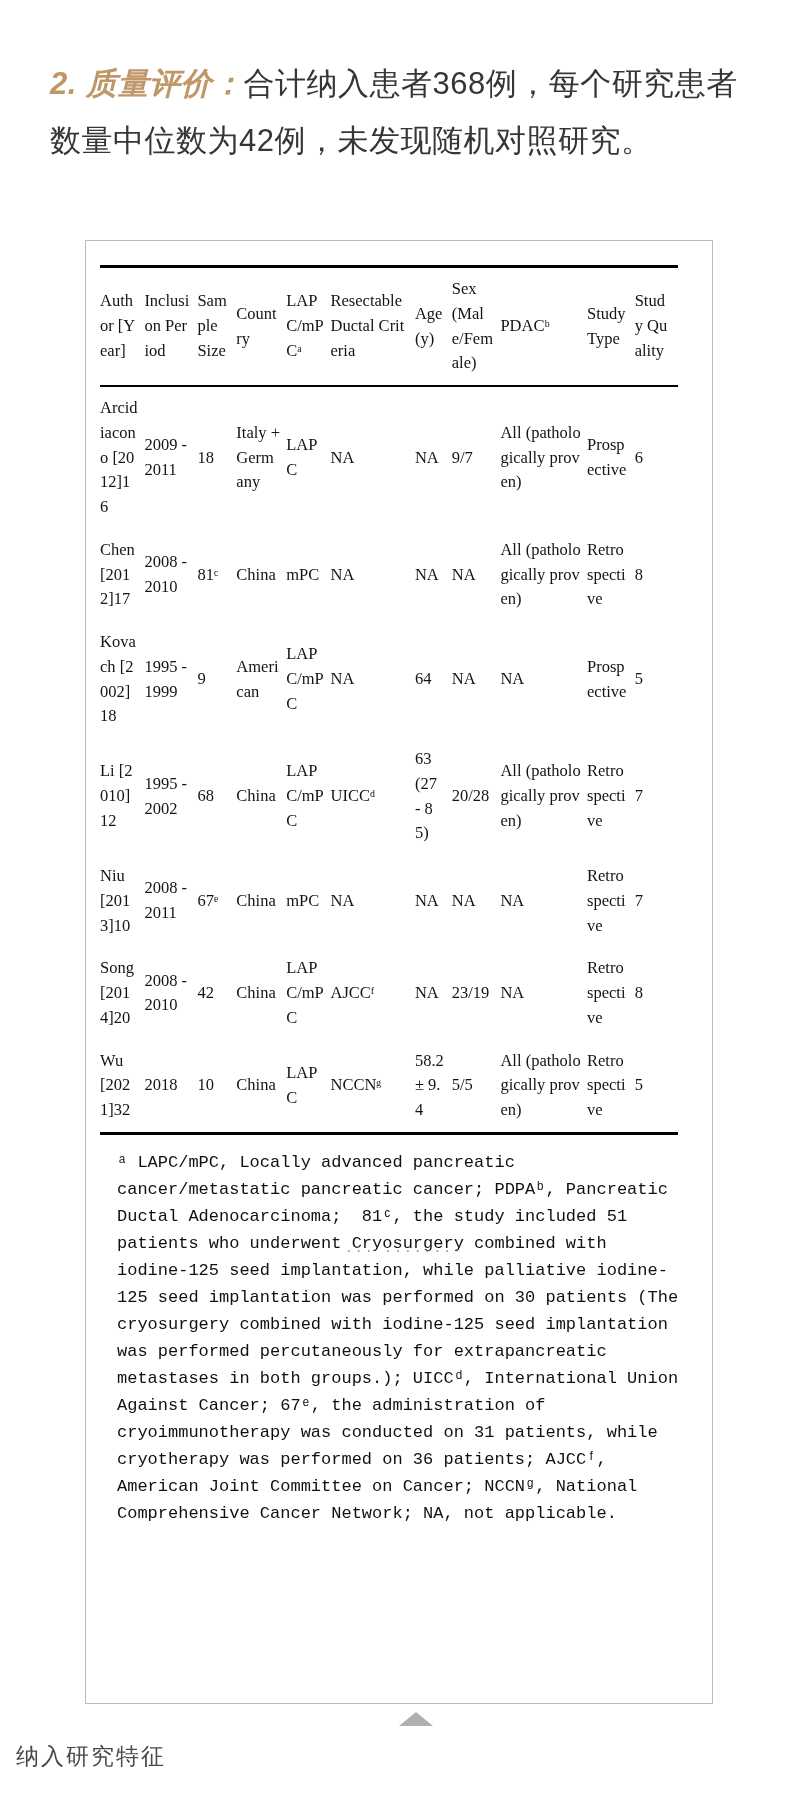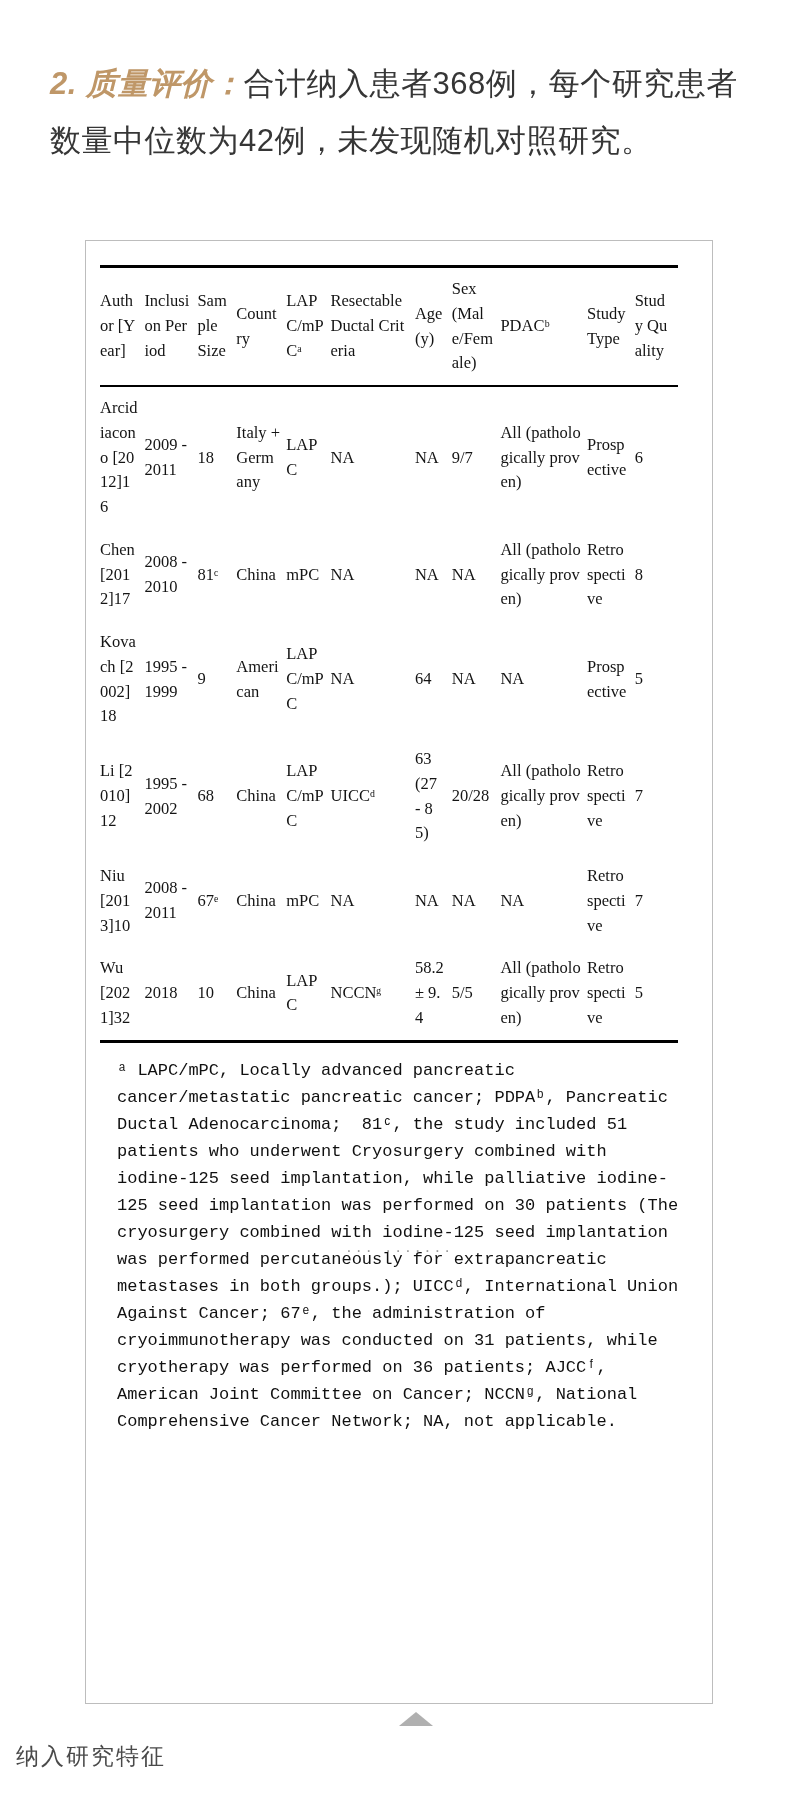--- a/index.html
+++ b/index.html
@@ -153,20 +153,33 @@
           <td>China</td>
           <td>mPC</td>
           <td>NA</td>
           <td>NA</td>
           <td>NA</td>
           <td>NA</td>
           <td>Retrospective</td>
           <td>7</td>
         </tr>
         <tr>
+          <td>Song [2014]20</td>
+          <td>2008 - 2010</td>
+          <td>42</td>
+          <td>China</td>
+          <td>LAPC/mPC</td>
+          <td>AJCCᶠ</td>
+          <td>NA</td>
+          <td>23/19</td>
+          <td>NA</td>
+          <td>Retrospective</td>
+          <td>8</td>
+        </tr>
+        <tr>
           <td>Wu [2021]32</td>
           <td>2018</td>
           <td>10</td>
           <td>China</td>
           <td>LAPC</td>
           <td>NCCNᵍ</td>
           <td>58.2± 9.4</td>
           <td>5/5</td>
           <td>All (pathologically proven)</td>
           <td>Retrospective</td>

